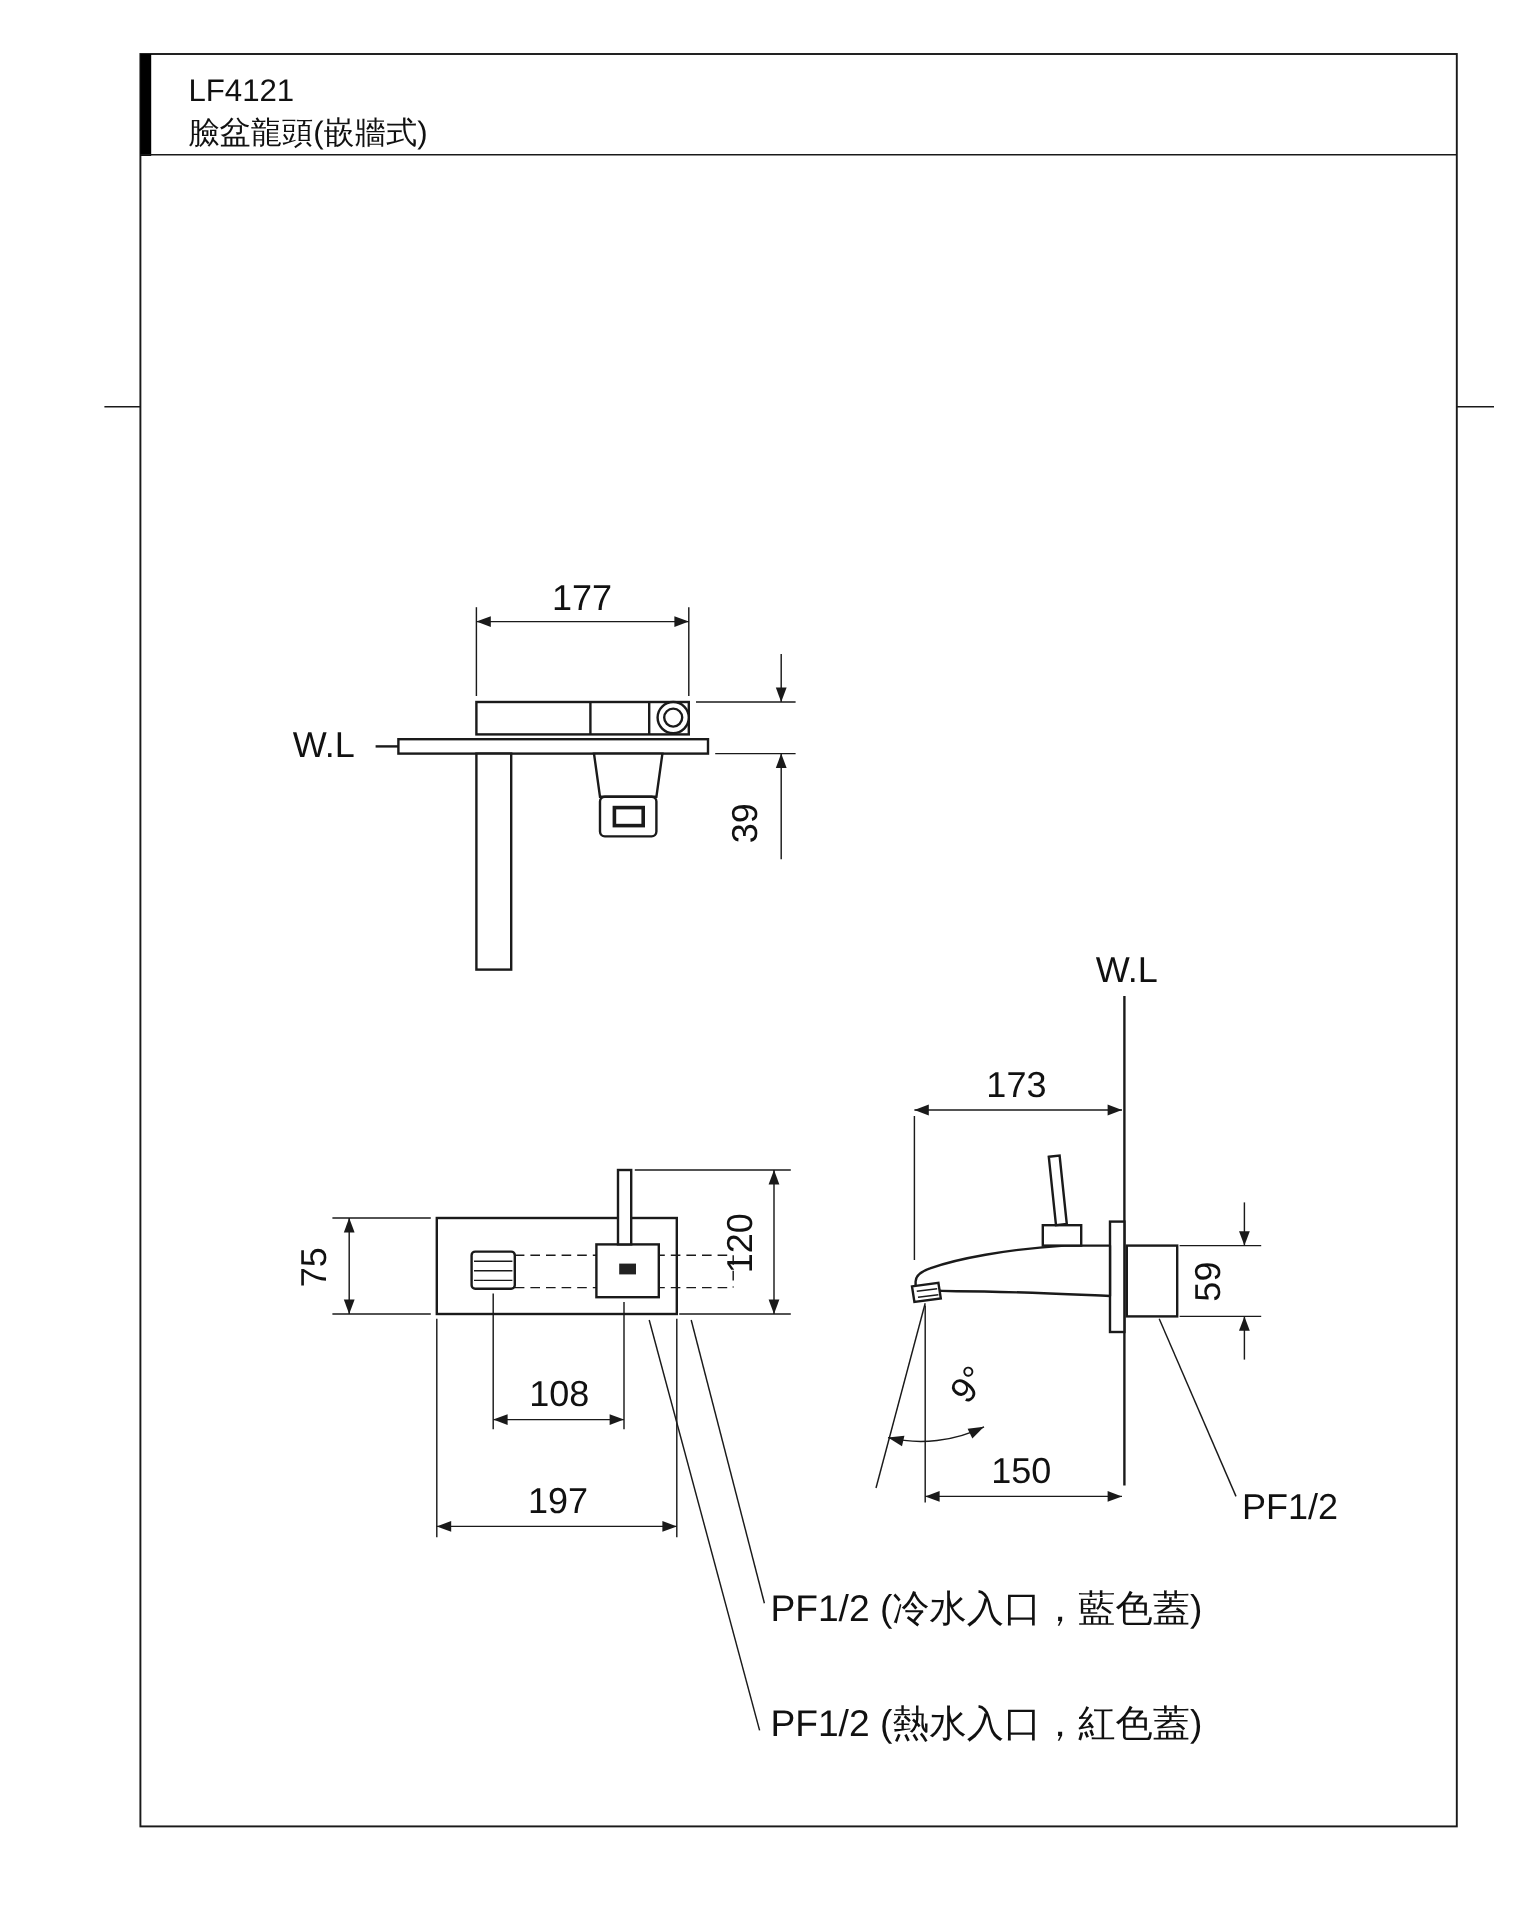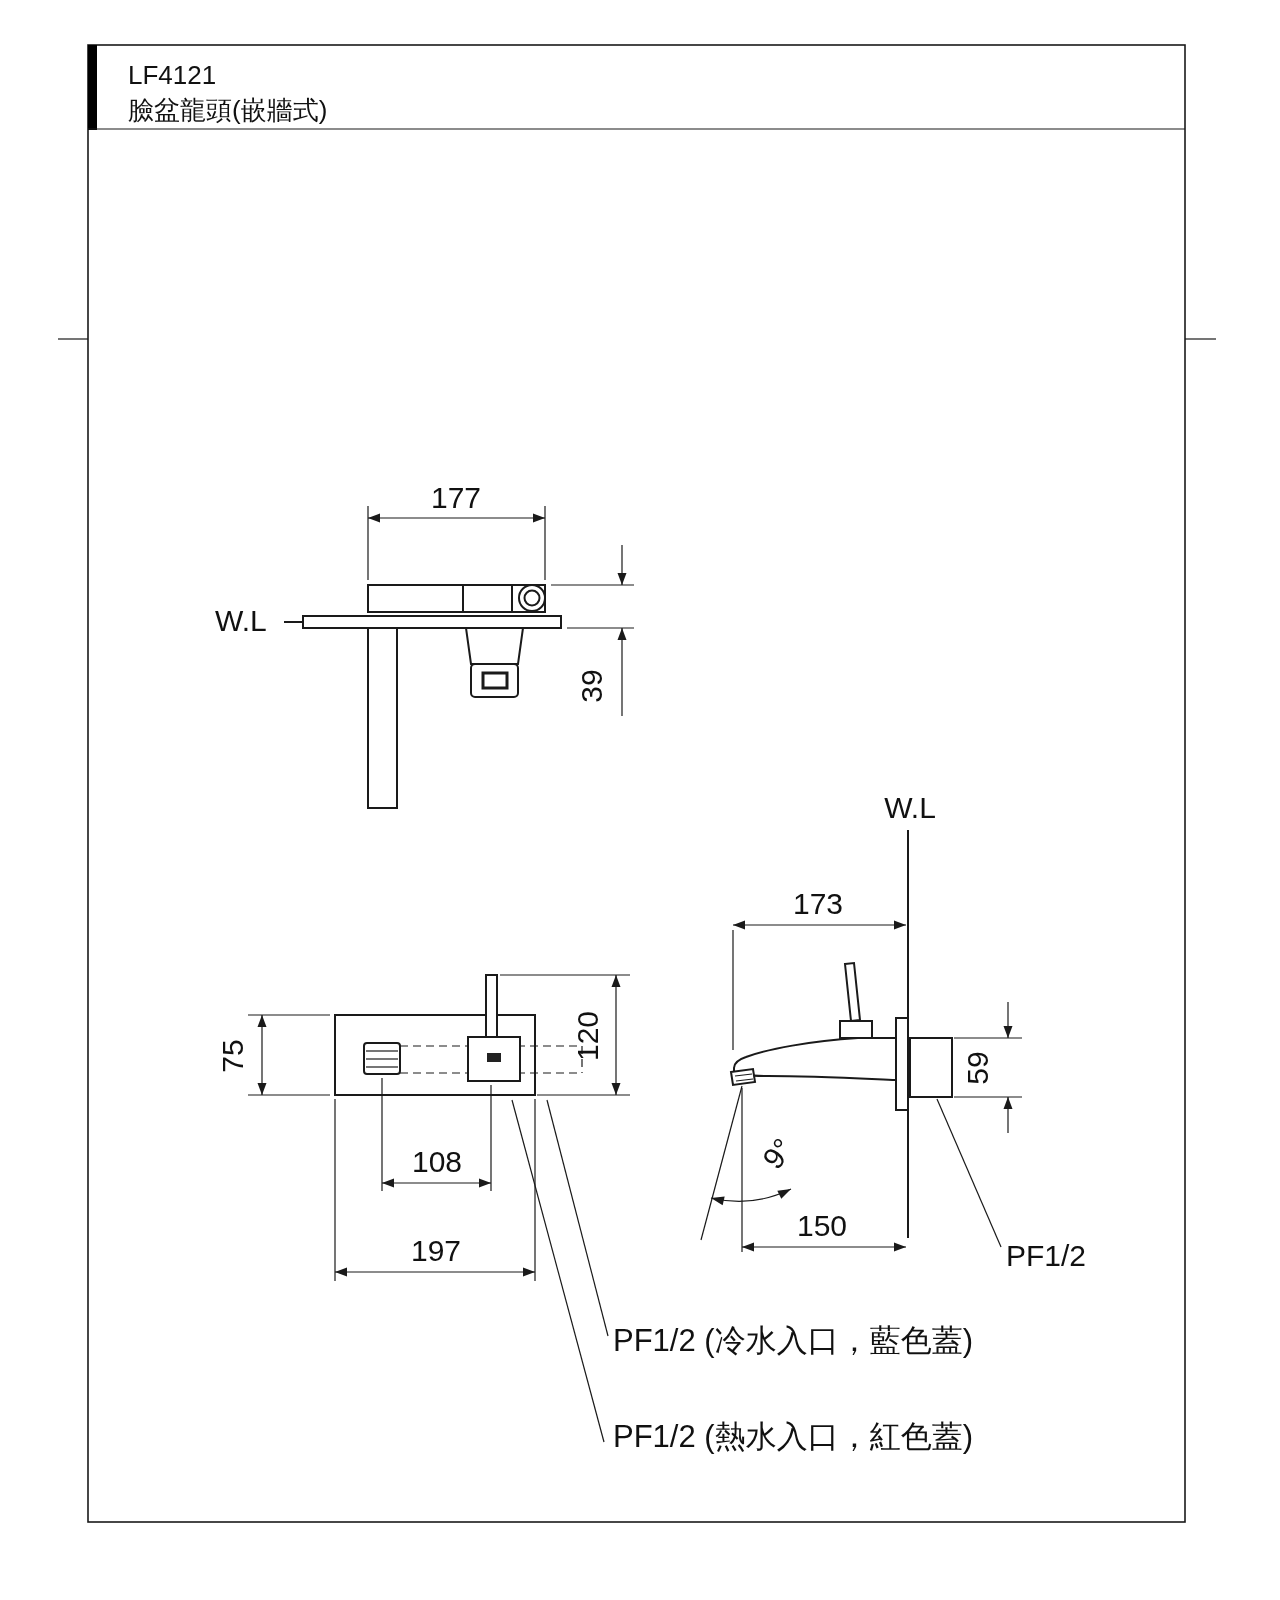--- a/index.html
+++ b/index.html
@@ -1,17 +1,17 @@
 <!DOCTYPE html>
 <html><head>
 <meta charset="utf-8">
 <style>
   html,body{margin:0;padding:0;background:#fff;}
   body{width:1280px;height:1600px;position:relative;font-family:"Liberation Sans",sans-serif;}
-  .page{position:absolute;inset:0;}
+  .page{position:absolute;inset:0;margin-left:29px;}
   svg{display:block;}
   svg text{font-family:"Liberation Sans",sans-serif;fill:#111;}
   .t-title{font-size:26px;}
   .t-dim{font-size:30px;}
   .t-note{font-size:31px;}
   .ol{stroke:#1a1a1a;stroke-width:2;fill:#fff;}
   .ln{stroke:#1a1a1a;stroke-width:2;fill:none;}
   .dim{stroke:#1a1a1a;stroke-width:1.2;fill:none;}
   .dash{stroke:#1a1a1a;stroke-width:1.2;fill:none;stroke-dasharray:8 5;}
   .arr{fill:#1a1a1a;stroke:none;}

